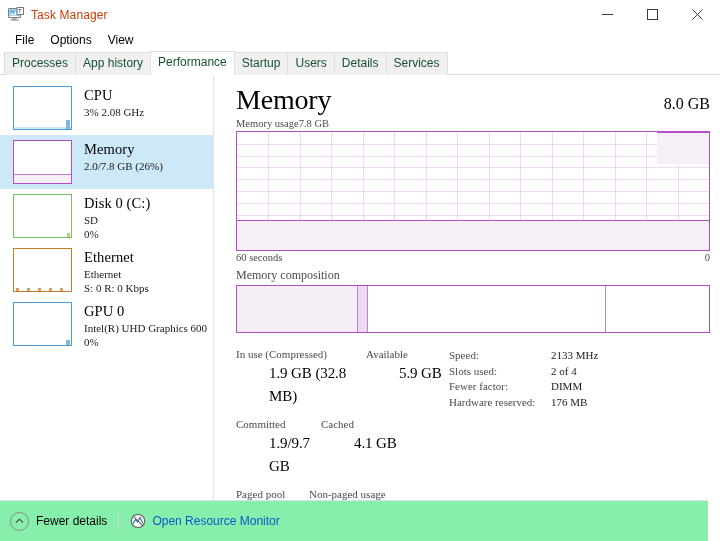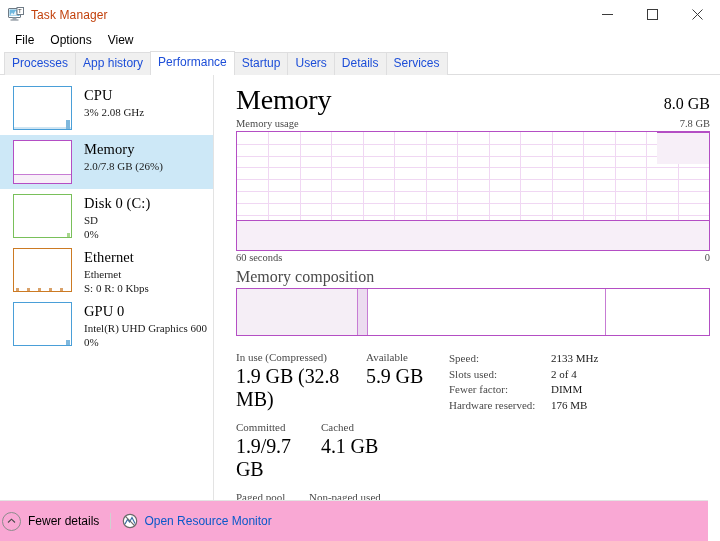--- a/index.html
+++ b/index.html
@@ -73,21 +73,21 @@
     height: 23px;
     display: flex;
     align-items: flex-end;
     padding-left: 4px;
     border-bottom: 1px solid #dededf;
     background: #ffffff;
     position: relative;
   }
   .tab {
     font-size: 12px;
-    color: #1d4ed8;
+    color: #14532d;
     padding: 3px 7px 4px 7px;
     line-height: 14px;
     border: 1px solid #dededf;
     border-bottom: none;
     background: #f0f0f0;
     margin-right: -1px;
     position: relative;
     top: 1px;
     height: 15px;
     box-sizing: content-box;
@@ -169,21 +169,20 @@
     color: #000;
     line-height: 33px;
     letter-spacing: -0.2px;
   }
   .main-cap {
     font-size: 16px;
     color: #000;
   }
   .sub-row {
     display: flex;
-    justify-content: space-between;
     font-size: 10.5px;
     color: #4a4a4a;
     margin-top: 2px;
     margin-bottom: 2px;
   }
 
   .graph {
     height: 120px;
     border: 1px solid #b44ec4;
     box-sizing: border-box;
@@ -213,21 +212,21 @@
   }
 
   .axis-row {
     display: flex;
     justify-content: space-between;
     font-size: 10.5px;
     color: #4a4a4a;
     margin-top: 1px;
   }
   .sec-label {
-    font-size: 16px;
+    font-size: 12px;
     color: #4a4a4a;
     margin-top: 5px;
     margin-bottom: 2px;
   }
   .compbar {
     height: 48px;
     border: 1px solid #b44ec4;
     box-sizing: border-box;
     position: relative;
     background: #ffffff;
@@ -252,24 +251,25 @@
   }
   .stats-left { width: 210px; flex: 0 0 210px; }
   .stat-group { margin-bottom: 9px; display: flex; }
   .stat-cell { }
   .stat-lab {
     font-size: 11px;
     color: #4a4a4a;
     line-height: 15px;
   }
   .stat-val {
-    font-size: 20px;
+    font-size: 15px;
     color: #000;
     line-height: 23px;
     letter-spacing: -0.1px;
+    margin-left: 33px;
   }
   .specs { padding-left: 3px; padding-top: 1px; }
   .spec-row { display: flex; line-height: 15.5px; }
   .spec-lab {
     width: 102px;
     flex: 0 0 102px;
     font-size: 11px;
     color: #4a4a4a;
   }
   .spec-val {
@@ -278,22 +278,22 @@
   }
 
   
   .statusbar {
     position: absolute;
     left: 0; right: 12px; bottom: 0;
     height: 40px;
     border-top: 1px solid #e3e3e3;
     display: flex;
     align-items: center;
-    padding-left: 2px;
-    background: #f9a8d4;
+    padding-left: 10px;
+    background: #86efac;
   }
   .chev-btn {
     width: 17px; height: 17px;
     border: 1px solid #8c8c8c;
     border-radius: 50%;
     display: flex;
     align-items: center;
     justify-content: center;
     margin-right: 7px;
     flex: 0 0 auto;
@@ -510,21 +510,21 @@
             <div class="stat-val">4.1 GB</div>
           </div>
         </div>
 
         <div class="stat-group">
           <div class="stat-cell" style="width:73px;">
             <div class="stat-lab">Paged pool</div>
             <div class="stat-val">339 MB</div>
           </div>
           <div class="stat-cell">
-            <div class="stat-lab">Non-paged used</div>
+            <div class="stat-lab">Non-paged usage</div>
             <div class="stat-val">203 MB</div>
           </div>
         </div>
 
       </div>
 
       <div class="specs">
         <div class="spec-row">
           <div class="spec-lab">Speed:</div>
           <div class="spec-val">2133 MHz</div>

